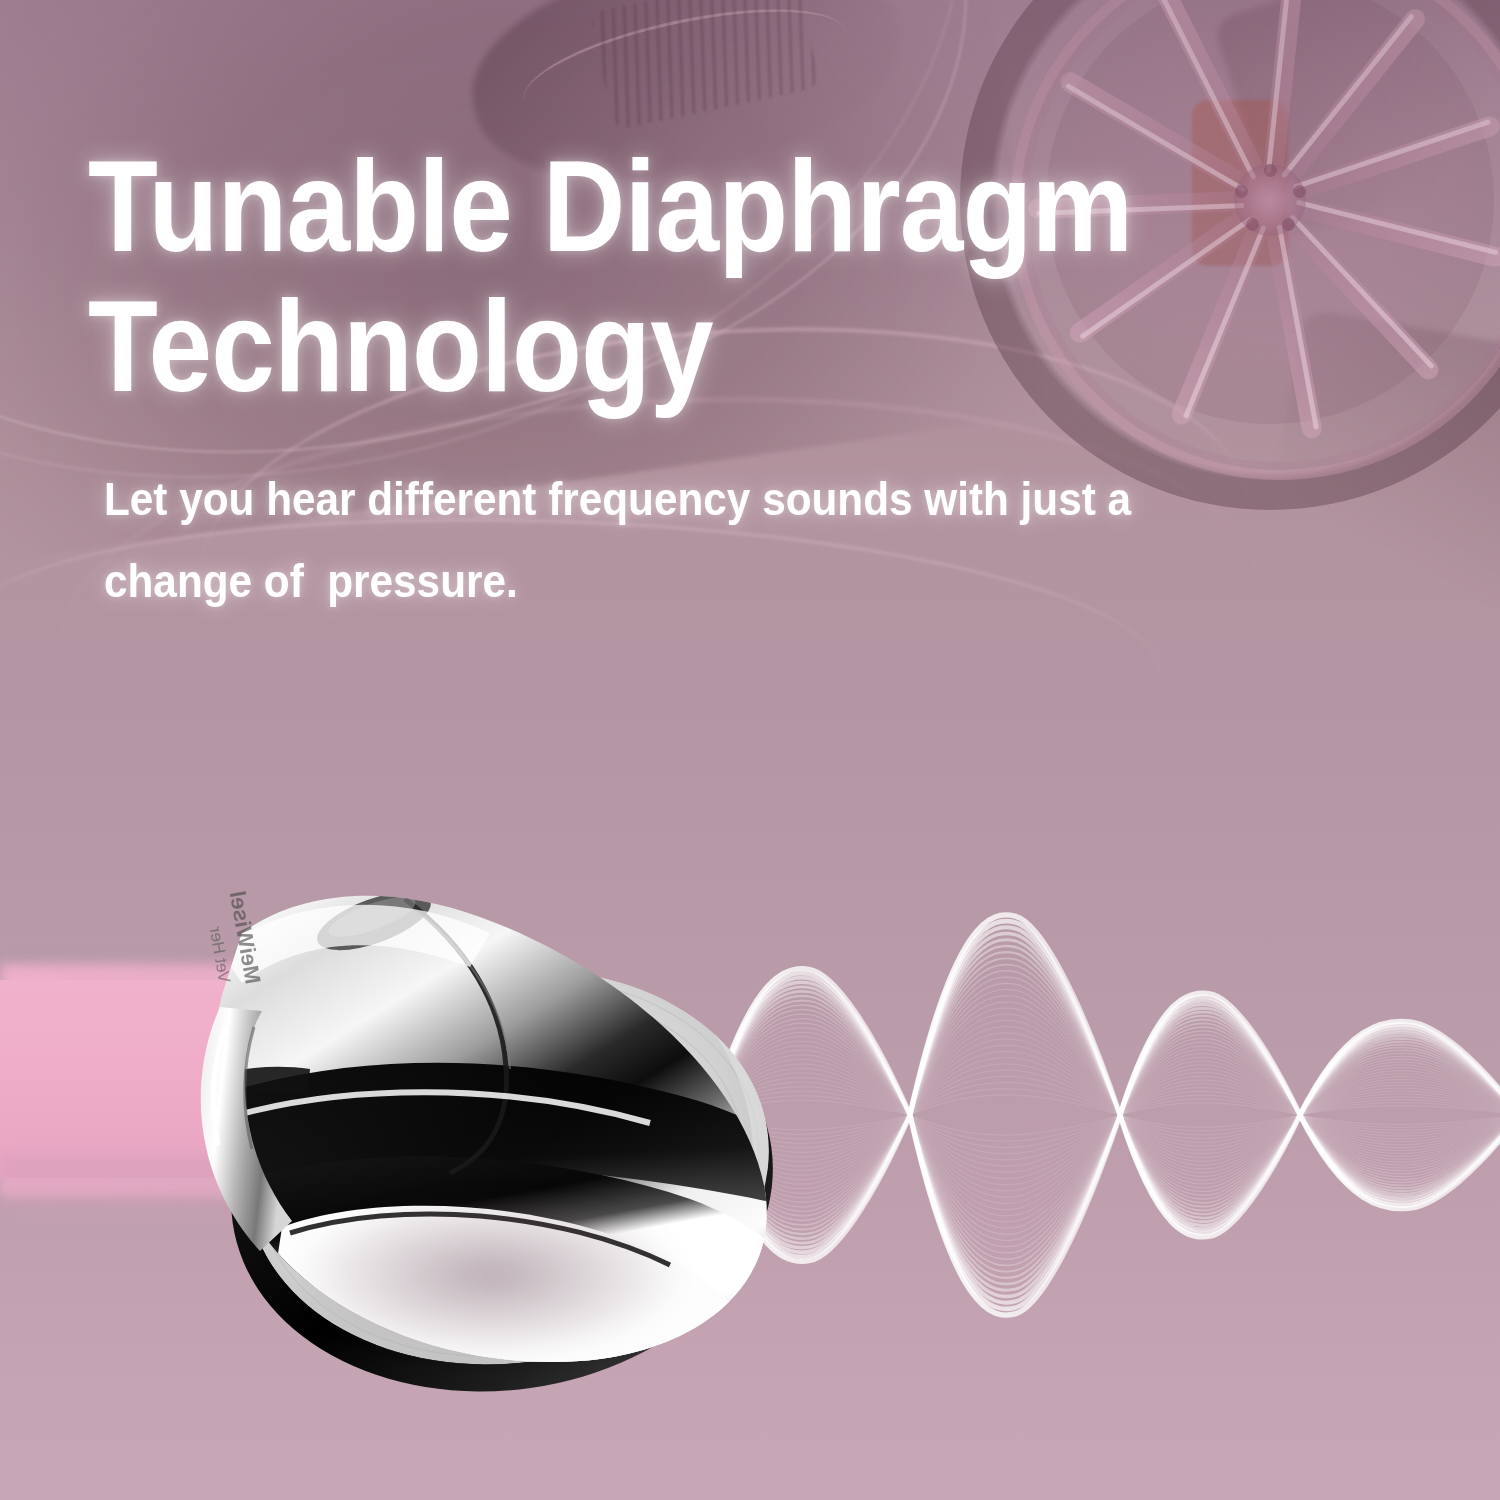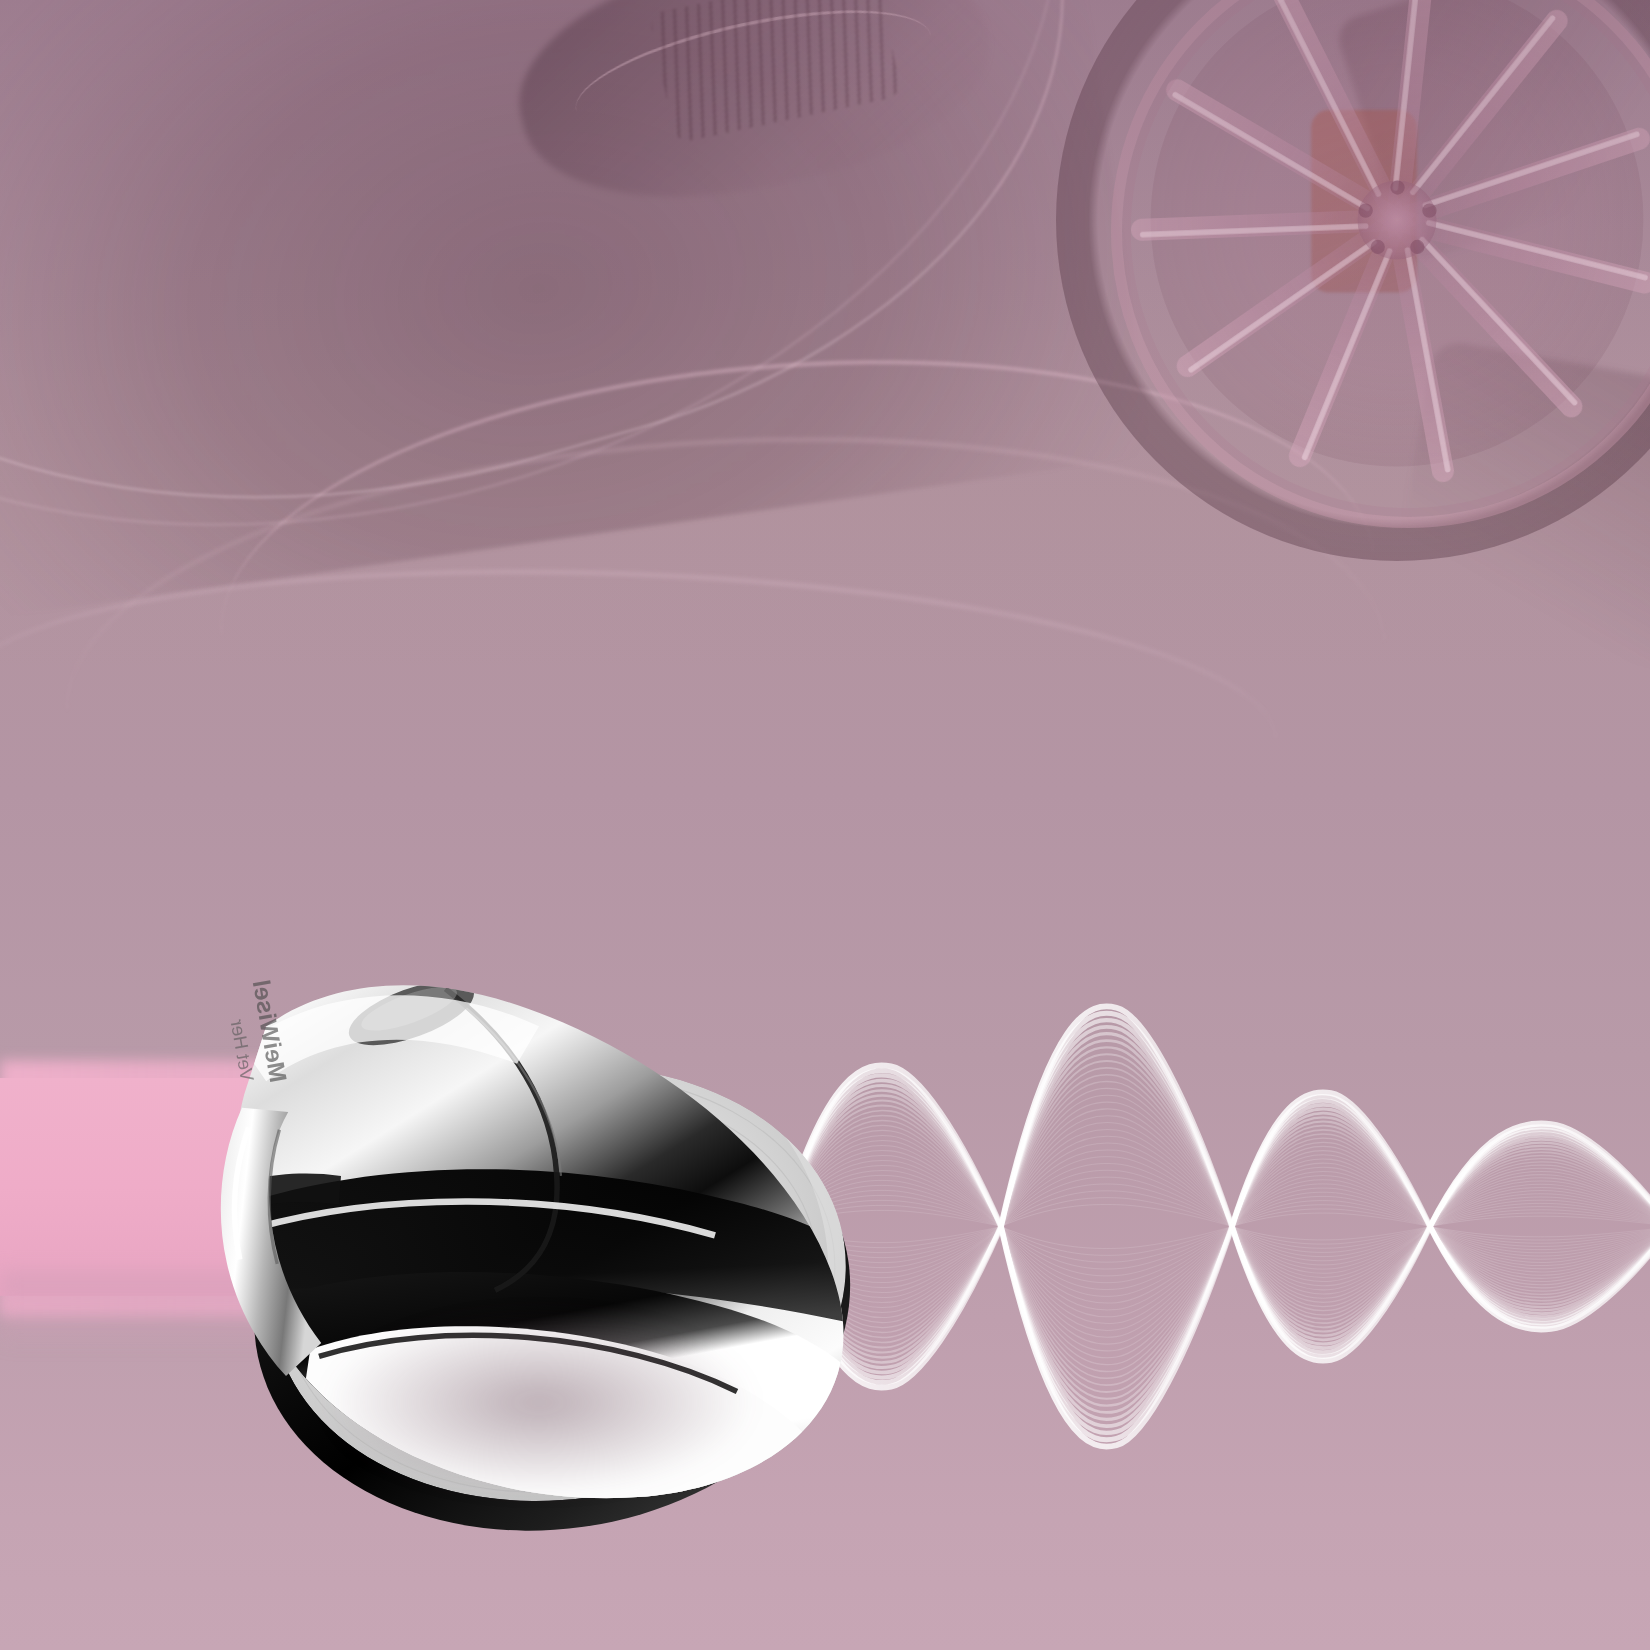--- a/index.html
+++ b/index.html
@@ -587,15 +587,31 @@
         <path d="M104,172 C92,212 92,256 102,294" fill="none" stroke="#5a5a5a" stroke-width="3" opacity="0.6"></path>
       </g>
 
       <g transform="translate(96,130) rotate(80) scale(-1,1)" opacity="0.62">
         <text x="0" y="0" font-family="'Liberation Sans', sans-serif" font-size="22" font-weight="600" fill="#4a4a4a">MeiWisel</text>
         <text x="6" y="26" font-family="'Liberation Sans', sans-serif" font-size="17" fill="#5a5a5a">Vet Her</text>
       </g>
     </svg>
   </div>
 
-
+  <div style="position:absolute;left:88px;top:136px;width:1300px;">
+    <div style="color:#fff;font-size:130px;line-height:140px;font-weight:700;letter-spacing:-1px;
+                transform:scaleX(.88);transform-origin:left center;
+                text-shadow:0 0 26px rgba(255,255,255,.40), 0 0 9px rgba(255,255,255,.30);">
+      <div>Tunable Diaphragm</div>
+      <div>Technology</div>
+    </div>
+  </div>
+
+  <div style="position:absolute;left:104px;top:458px;width:1330px;">
+    <div style="color:#fff;font-size:47px;line-height:82px;font-weight:700;letter-spacing:0px;
+                transform:scaleX(.90);transform-origin:left center;
+                text-shadow:0 0 22px rgba(255,255,255,.42), 0 0 8px rgba(255,255,255,.28);">
+      <div>Let you hear different frequency sounds with just a</div>
+      <div style="white-space:pre;">change of  pressure.</div>
+    </div>
+  </div>
 
 </div>
 
 </body></html>

